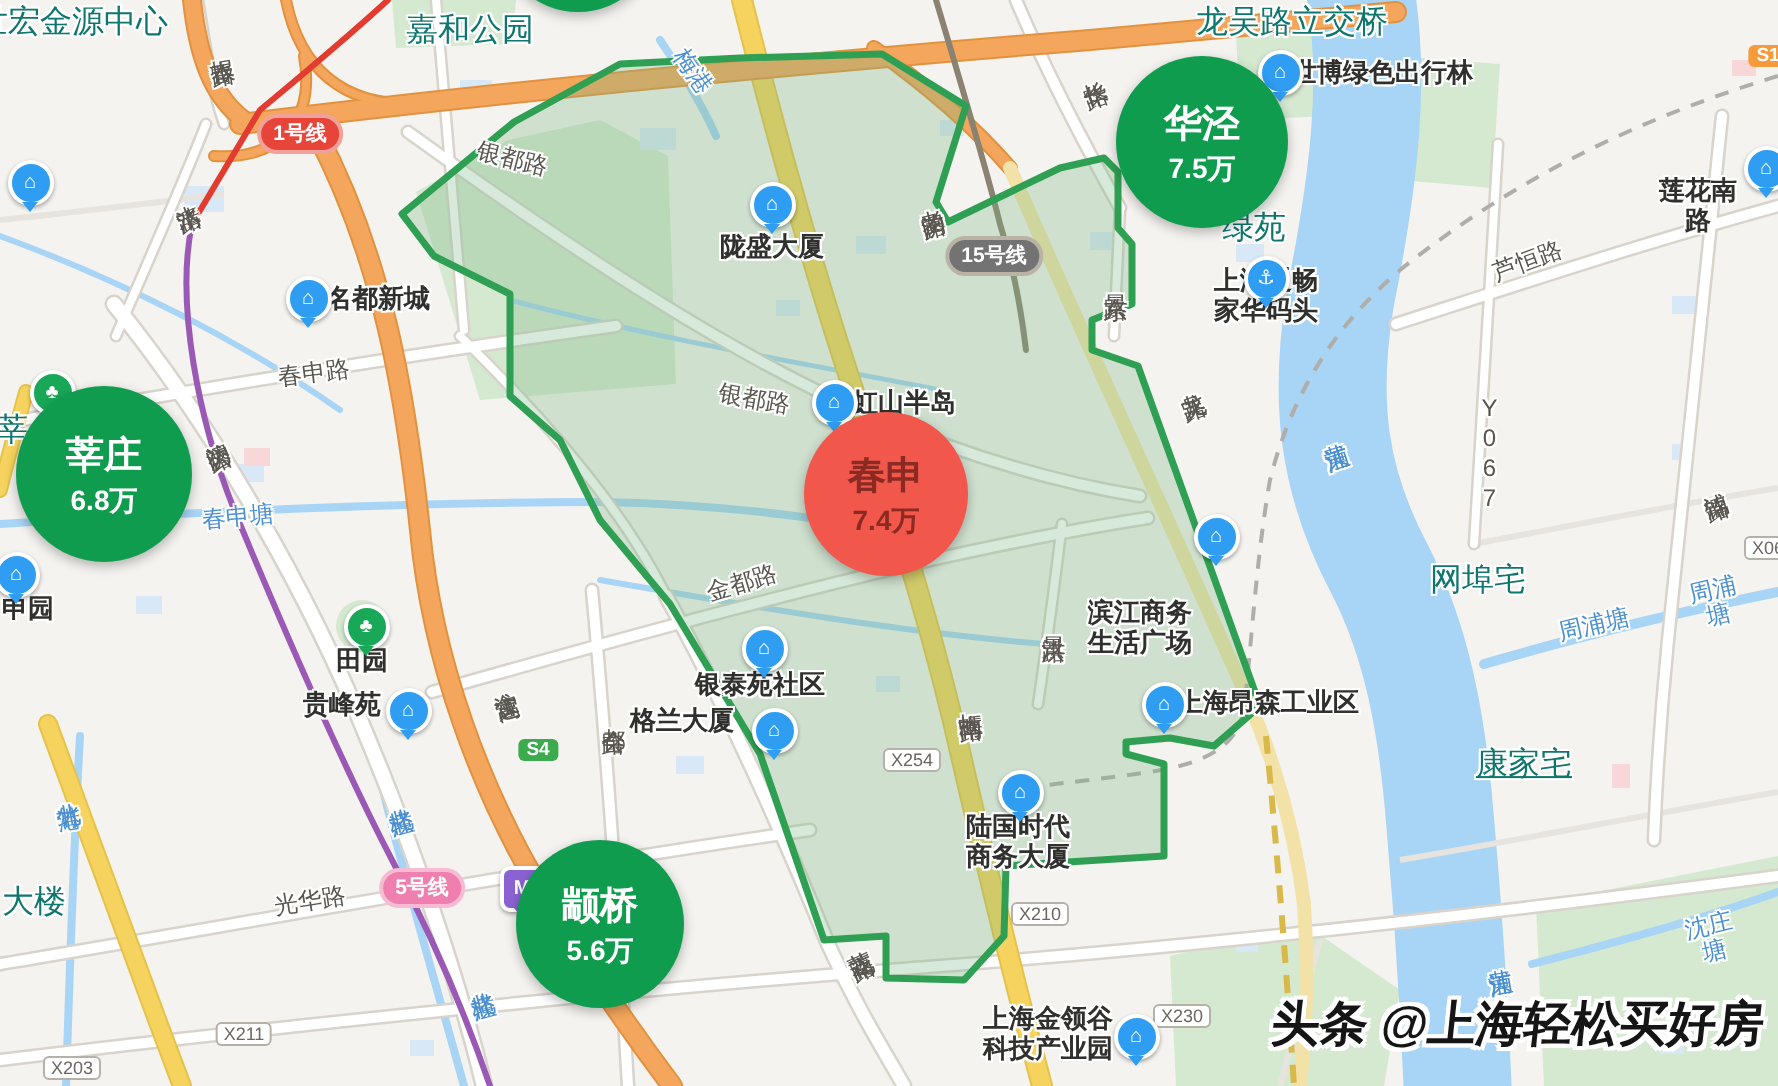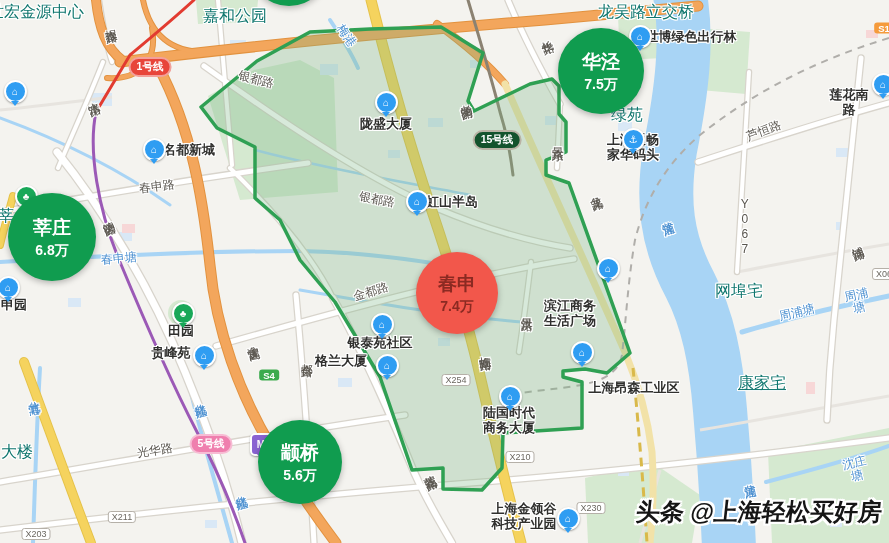--- a/index.html
+++ b/index.html
@@ -215,21 +215,21 @@
       </div>
       <div class="lbl poi-lbl" style="left: 341px; top: 361px; transform: translate(-50%, -50%);">格兰大厦</div>
       <div class="poi" style="left: 596.5px; top: 257px;">
         <span>⌂</span>
       </div>
       <div class="lbl poi-lbl" style="left: 570px; top: 266px; transform: translate(-50%, -50%); margin-top: 48px;">滨江商务
 生活广场</div>
       <div class="poi" style="left: 570.5px; top: 341px;">
         <span>⌂</span>
       </div>
-      <div class="lbl poi-lbl" style="left: 634px; top: 352px; transform: translate(-50%, -50%); margin-top: 36px;">上海昂森工业区</div>
+      <div class="lbl poi-lbl" style="left: 634px; top: 352px; transform: translate(-50%, -50%);">上海昂森工业区</div>
       <div class="poi" style="left: 498.5px; top: 385px;">
         <span>⌂</span>
       </div>
       <div class="lbl poi-lbl" style="left: 509px; top: 421px; transform: translate(-50%, -50%);">陆国时代
 商务大厦</div>
       <div class="poi" style="left: 556.5px; top: 507px;">
         <span>⌂</span>
       </div>
       <div class="lbl poi-lbl" style="left: 524px; top: 517px; transform: translate(-50%, -50%);">上海金领谷
 科技产业园</div>
@@ -249,35 +249,35 @@
       <div class="poi" style="left: 3.5px; top: 80px;">
         <span>⌂</span>
       </div>
       <div class="poi" style="left: 14.5px; top: 185px; --c: #18a858;">
         <span>♣</span>
       </div>
       <div class="poi sq" style="left: 249.5px; top: 433px; --c: #8a63d2;">
         <span>M</span>
       </div>
       <div class="badge-m" style="left: 150px; top: 67px; transform: translate(-50%, -50%); background: rgb(232, 69, 58); border-color: rgb(242, 160, 154);">1号线</div>
-      <div class="badge-m" style="left: 497px; top: 140px; transform: translate(-50%, -50%); background: #14532d; border-color: rgb(186, 179, 165);">15号线</div>
+      <div class="badge-m" style="left: 497px; top: 128px; transform: translate(-50%, -50%); background: #737373; border-color: rgb(186, 179, 165);">15号线</div>
       <div class="badge-m" style="left: 211px; top: 444px; transform: translate(-50%, -50%); background: rgb(239, 127, 174); border-color: rgb(247, 188, 212);">5号线</div>
       <div class="badge-r" style="left: 456px; top: 380px; transform: translate(-50%, -50%);">X254</div>
       <div class="badge-r" style="left: 520px; top: 457px; transform: translate(-50%, -50%);">X210</div>
       <div class="badge-r" style="left: 591px; top: 508px; transform: translate(-50%, -50%);">X230</div>
       <div class="badge-r" style="left: 122px; top: 517px; transform: translate(-50%, -50%);">X211</div>
       <div class="badge-r" style="left: 36px; top: 534px; transform: translate(-50%, -50%);">X203</div>
       <div class="badge-r" style="left: 884px; top: 274px; transform: translate(-50%, -50%);">X06</div>
       <div class="badge-e" style="left: 269px; top: 375px; transform: translate(-50%, -50%); background: rgb(60, 171, 78);">S4</div>
       <div class="badge-e" style="left: 884px; top: 28px; transform: translate(-50%, -50%); background: rgb(245, 155, 60);">S1</div>
       <div class="bubble" style="height: 88px; width: 88px; left: 8px; top: 193px; background: rgb(16, 156, 79); color: rgb(255, 255, 255);">
         <span class="bn">莘庄</span>
         <span class="bp">6.8万</span>
       </div>
-      <div class="bubble" style="height: 82px; width: 82px; left: 416px; top: 206px; background: rgb(242, 87, 75); color: rgb(139, 42, 34); margin-top: 46px;">
+      <div class="bubble" style="height: 82px; width: 82px; left: 402px; top: 206px; background: rgb(242, 87, 75); color: rgb(139, 42, 34);">
         <span class="bn">春申</span>
         <span class="bp">7.4万</span>
       </div>
       <div class="bubble" style="height: 86px; width: 86px; left: 558px; top: 28px; background: rgb(16, 156, 79); color: rgb(255, 255, 255);">
         <span class="bn">华泾</span>
         <span class="bp">7.5万</span>
       </div>
       <div class="bubble" style="height: 84px; width: 84px; left: 258px; top: 420px; background: rgb(16, 156, 79); color: rgb(255, 255, 255);">
         <span class="bn">颛桥</span>
         <span class="bp">5.6万</span>

